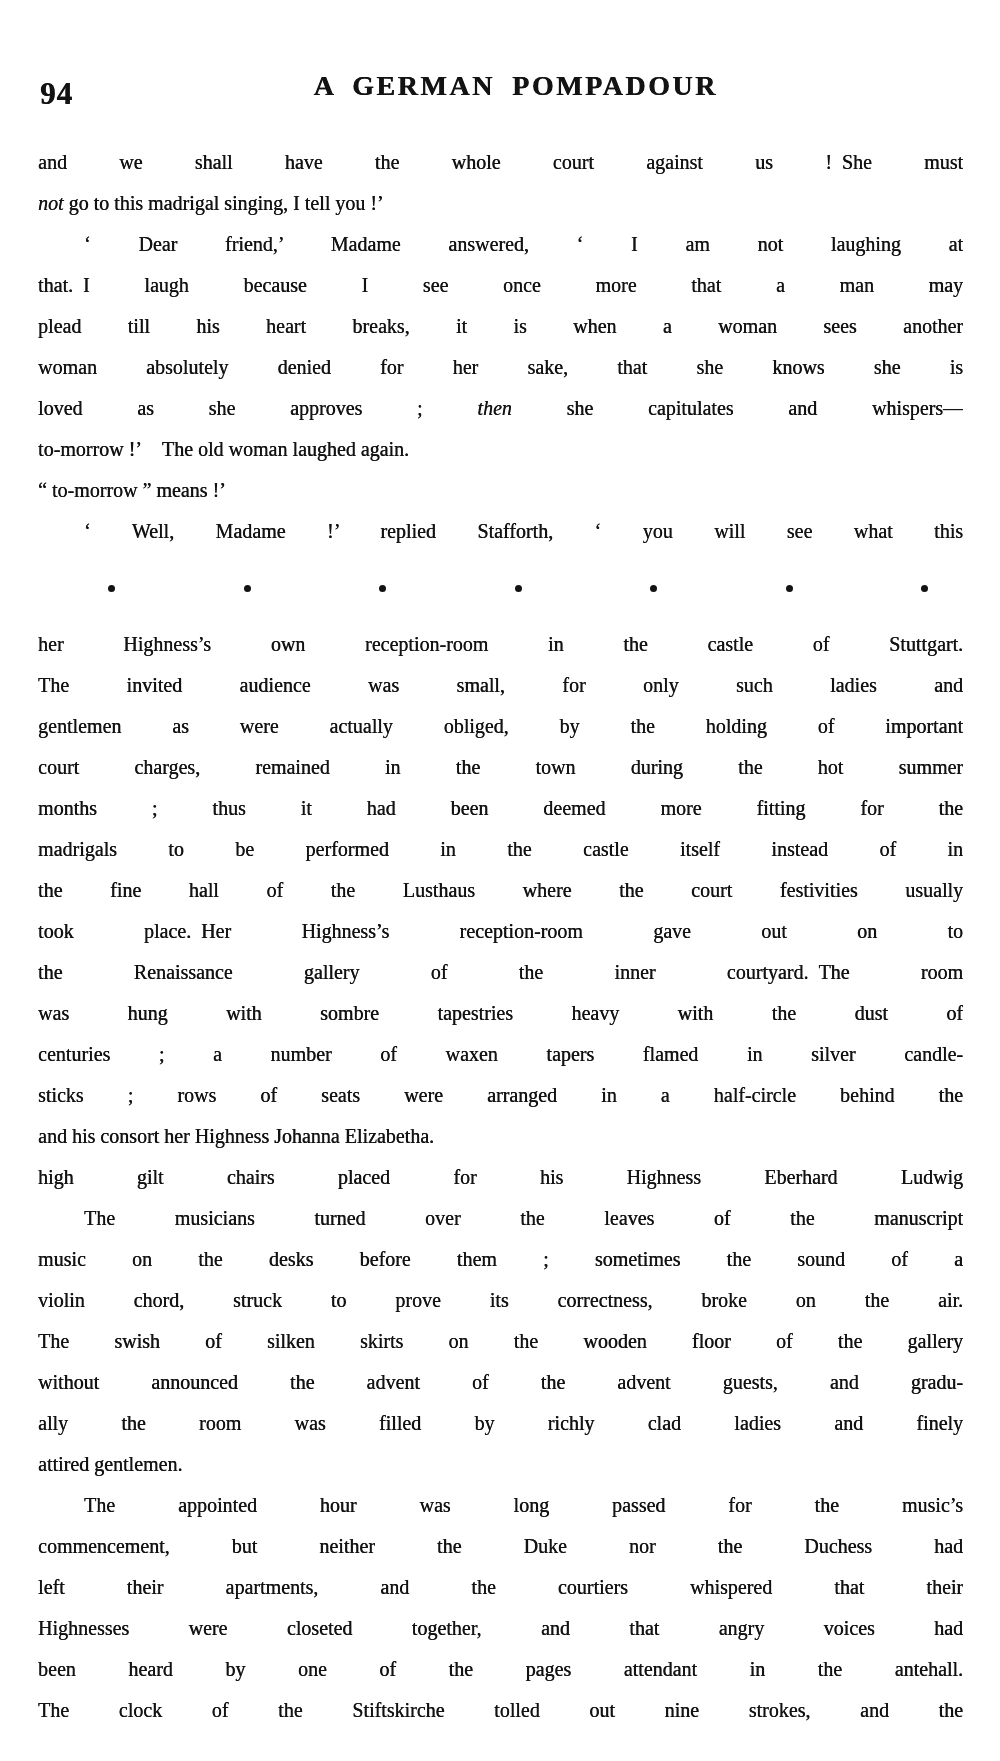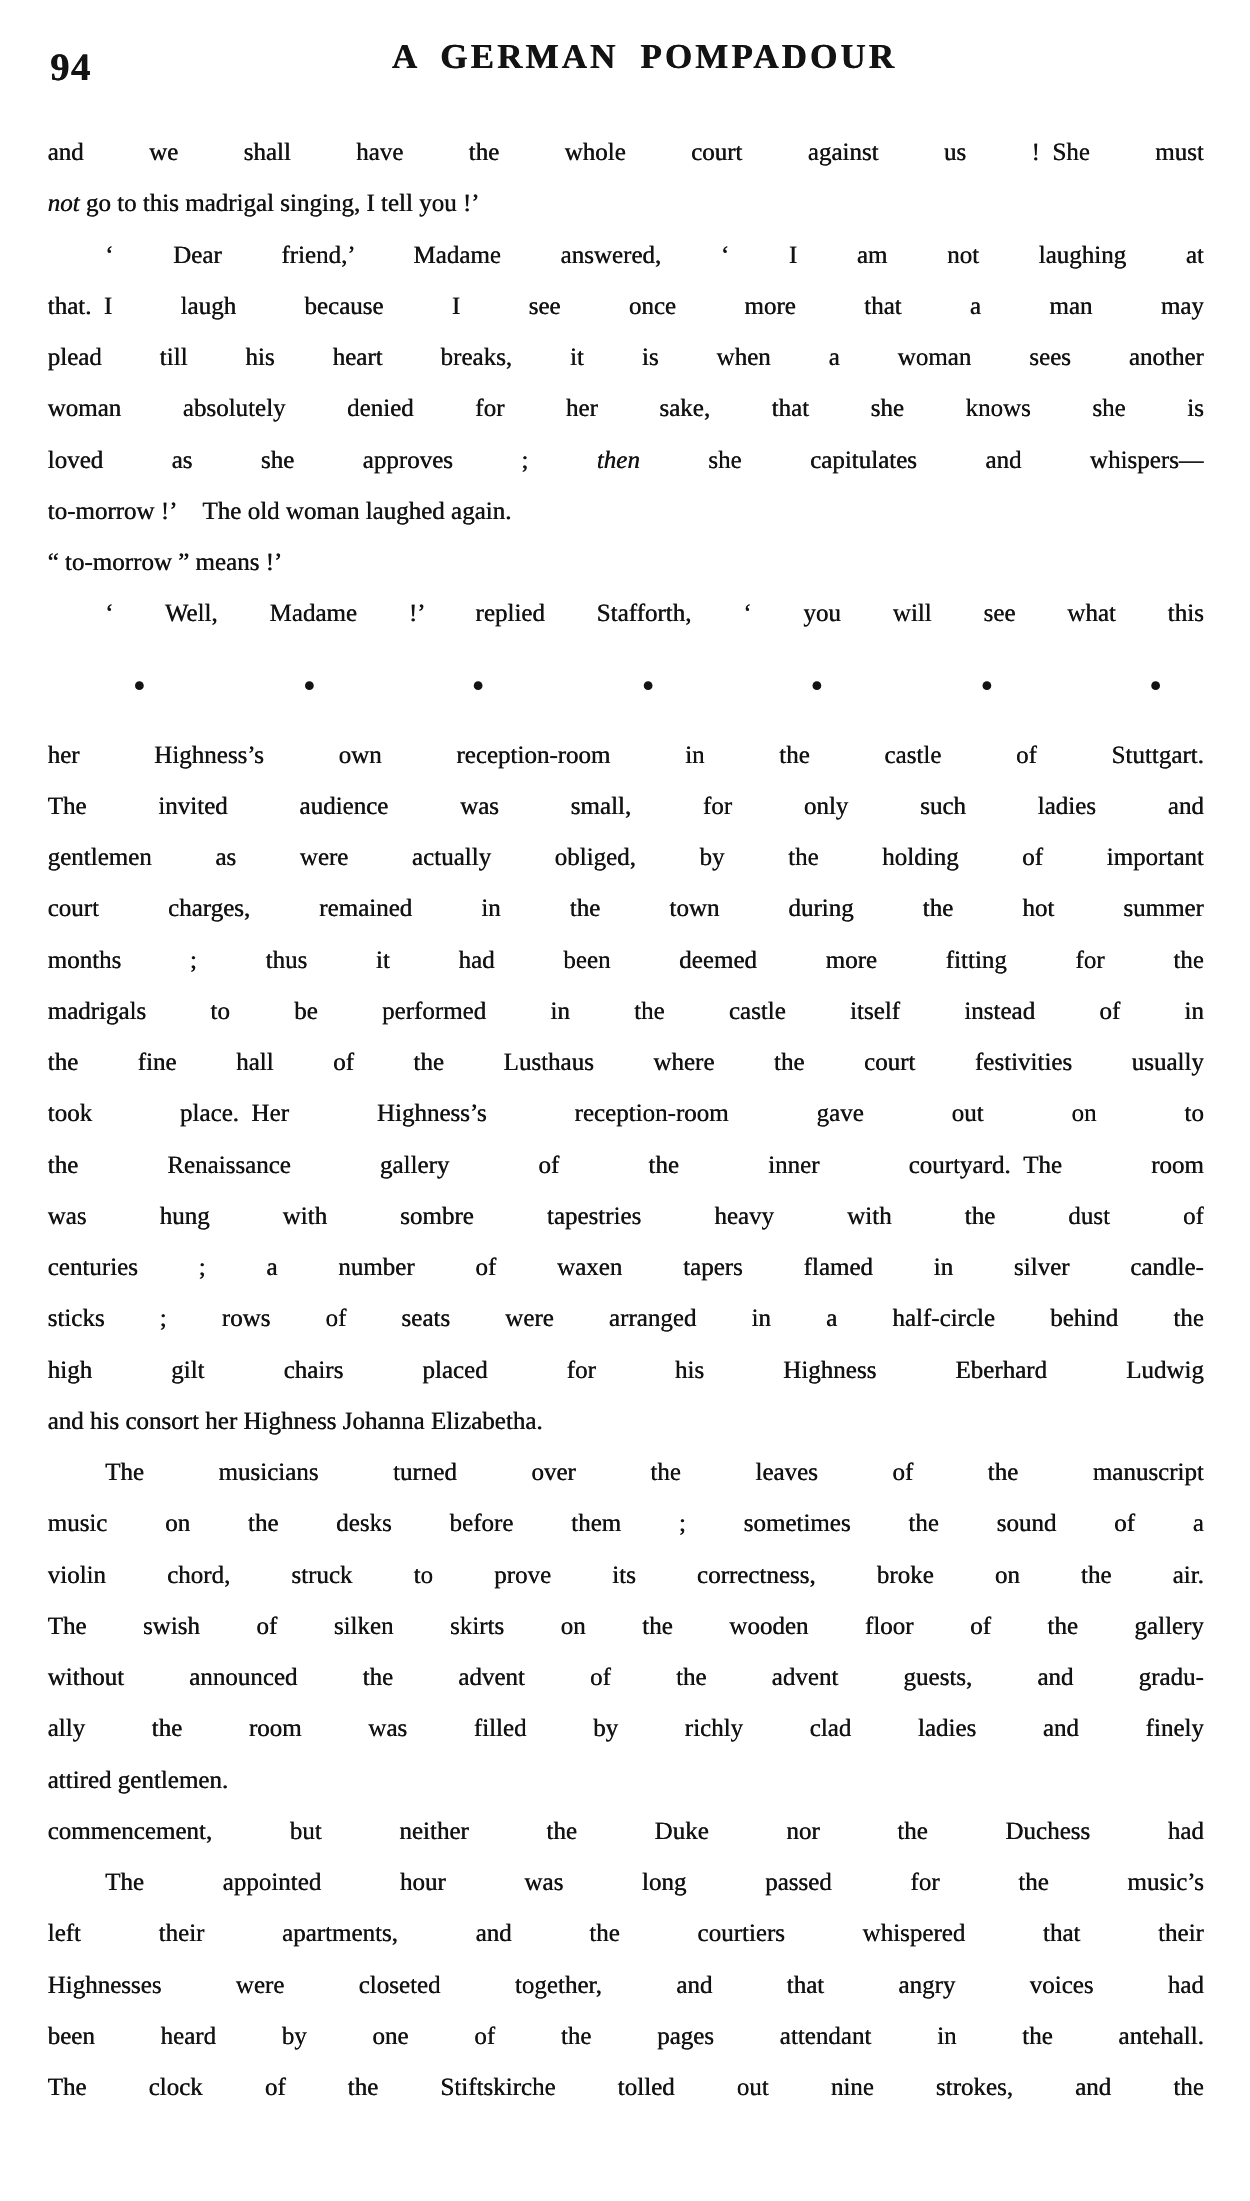--- a/index.html
+++ b/index.html
@@ -4,21 +4,21 @@
 <title>A German Pompadour — p. 94</title>
 <style>
   html, body { margin: 0; padding: 0; }
   body {
     width: 1000px; height: 1761px;
     background: #ffffff;
     color: #131313;
     font-family: "Liberation Serif", "DejaVu Serif", serif;
     overflow: hidden;
   }
-  .page { padding: 30px 37px 0 38px; }
+  .page { padding: 30px 37px 0 38px; margin-top: 40px; }
 
   
   .page-header { position: relative; height: 46px; margin-bottom: 26px; }
   .page-number {
     position: absolute; left: 2px; top: 6px;
     font-size: 31px; font-weight: bold; letter-spacing: 1px;
     text-shadow: 0.4px 0 0 currentColor;
   }
   .running-title {
     margin: 0; padding-left: 30px;
@@ -92,34 +92,34 @@
         <div class="line"><span>gentlemen as were actually obliged, by the holding of important</span></div>
         <div class="line"><span>court charges, remained in the town during the hot summer</span></div>
         <div class="line"><span>months ; thus it had been deemed more fitting for the</span></div>
         <div class="line"><span>madrigals to be performed in the castle itself instead of in</span></div>
         <div class="line"><span>the fine hall of the Lusthaus where the court festivities usually</span></div>
         <div class="line"><span>took place. Her Highness’s reception-room gave out on to</span></div>
         <div class="line"><span>the Renaissance gallery of the inner courtyard. The room</span></div>
         <div class="line"><span>was hung with sombre tapestries heavy with the dust of</span></div>
         <div class="line"><span>centuries ; a number of waxen tapers flamed in silver candle-</span></div>
         <div class="line"><span>sticks ; rows of seats were arranged in a half-circle behind the</span></div>
+        <div class="line last"><span>and his consort her Highness Johanna Elizabetha.</span></div>
         <div class="line"><span>high gilt chairs placed for his Highness Eberhard Ludwig</span></div>
-        <div class="line last"><span>and his consort her Highness Johanna Elizabetha.</span></div>
       </div>
       <div class="paragraph">
         <div class="line indent"><span>The musicians turned over the leaves of the manuscript</span></div>
         <div class="line"><span>music on the desks before them ; sometimes the sound of a</span></div>
         <div class="line"><span>violin chord, struck to prove its correctness, broke on the air.</span></div>
         <div class="line"><span>The swish of silken skirts on the wooden floor of the gallery</span></div>
         <div class="line"><span>without announced the advent of the advent guests, and gradu-</span></div>
         <div class="line"><span>ally the room was filled by richly clad ladies and finely</span></div>
         <div class="line last"><span>attired gentlemen.</span></div>
       </div>
       <div class="paragraph">
+        <div class="line indent"><span>The appointed hour was long passed for the music’s</span></div>
         <div class="line"><span>commencement, but neither the Duke nor the Duchess had</span></div>
-        <div class="line indent"><span>The appointed hour was long passed for the music’s</span></div>
         <div class="line"><span>left their apartments, and the courtiers whispered that their</span></div>
         <div class="line"><span>Highnesses were closeted together, and that angry voices had</span></div>
         <div class="line"><span>been heard by one of the pages attendant in the antehall.</span></div>
         <div class="line"><span>The clock of the Stiftskirche tolled out nine strokes, and the</span></div>
       </div>
     </main>
 </div>
 
 </body></html>

